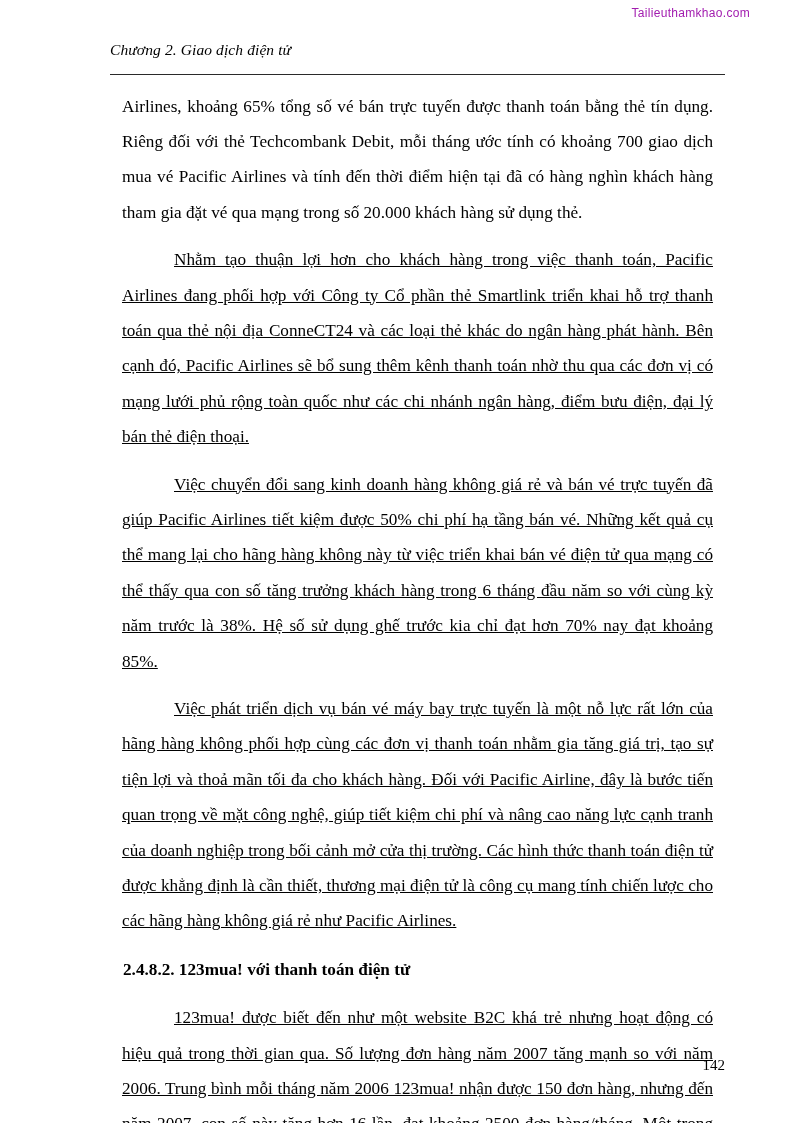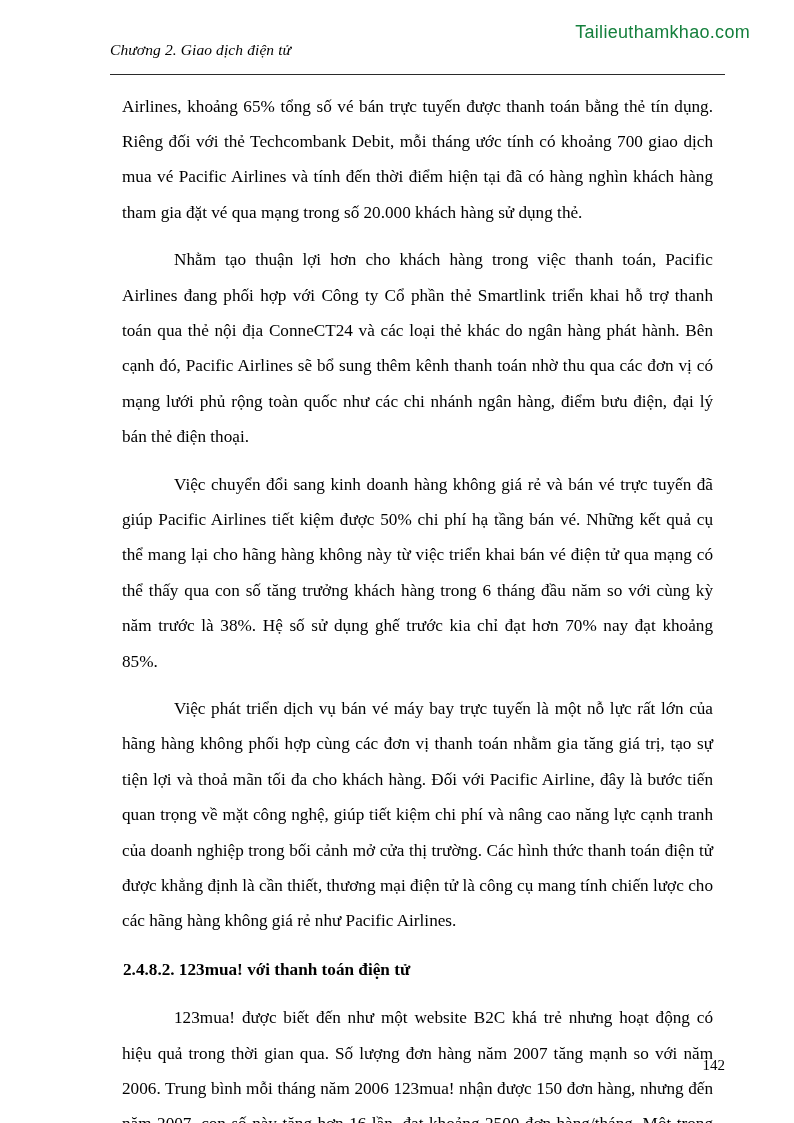--- a/index.html
+++ b/index.html
@@ -11,26 +11,26 @@
     position: relative;
     width: 794px;
     height: 1123px;
     background: #ffffff;
     overflow: hidden;
     font-family: "Liberation Serif", "DejaVu Serif", serif;
     color: #000000;
   }
   .watermark {
     position: absolute;
-    top: 22px;
+    top: 6px;
     right: 44px;
     font-family: "Liberation Sans", "DejaVu Sans", sans-serif;
-    font-size: 18px;
+    font-size: 12px;
     letter-spacing: 0.3px;
-    color: #15803d;
+    color: #a21caf;
     white-space: nowrap;
     user-select: none;
   }
   .content {
     position: absolute;
     left: 110px;
     top: 42px;
     width: 615px;
   }
   .running-head {
@@ -50,20 +50,21 @@
     margin: 12px;
     font-size: 17.2px;
     line-height: 35.4px;
     text-align: justify;
     text-justify: inter-word;
     -webkit-hyphens: none;
     hyphens: none;
   }
   .body-text p.indent {
     text-indent: 52px;
+    text-decoration: underline;
   }
   .section-heading {
     margin: 13px;
     font-size: 17.2px;
     line-height: 35.4px;
     font-weight: bold;
     text-align: left;
   }
   .page-number {
     position: absolute;

